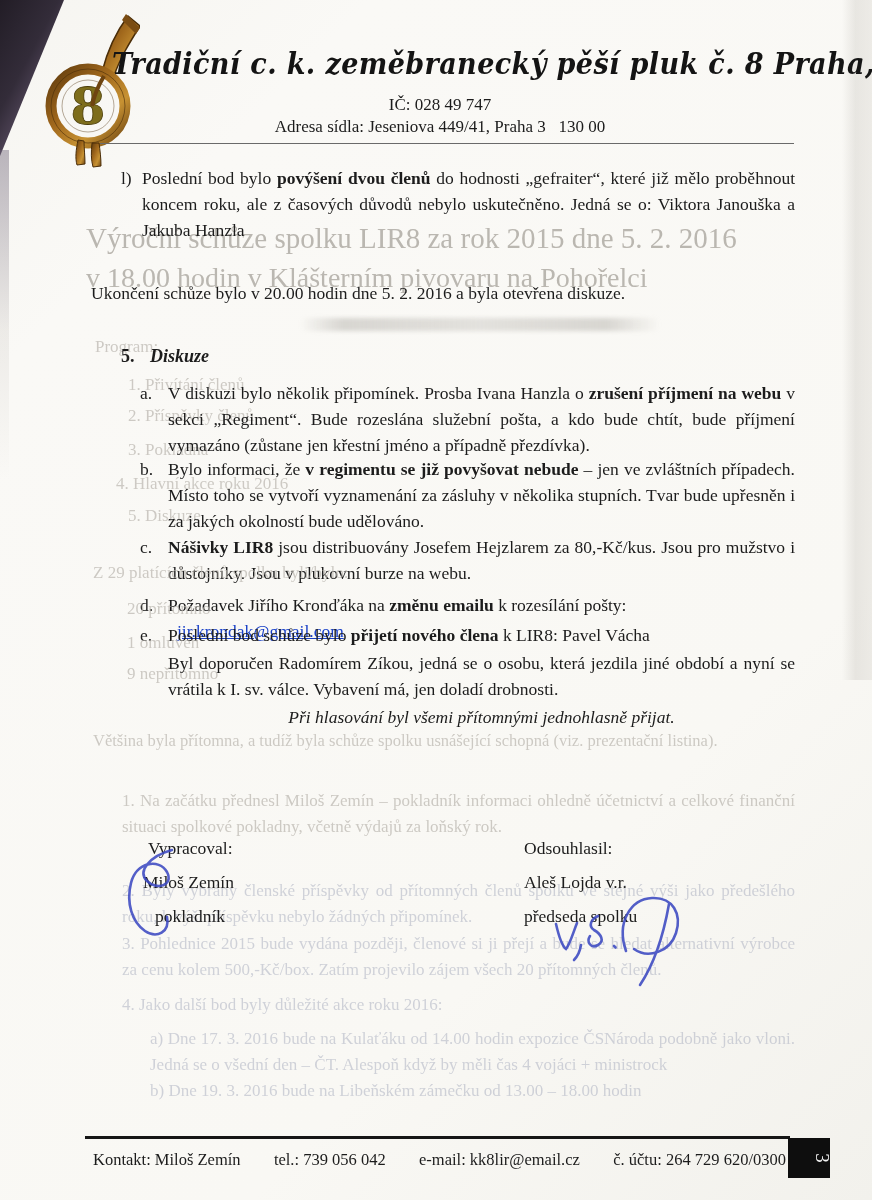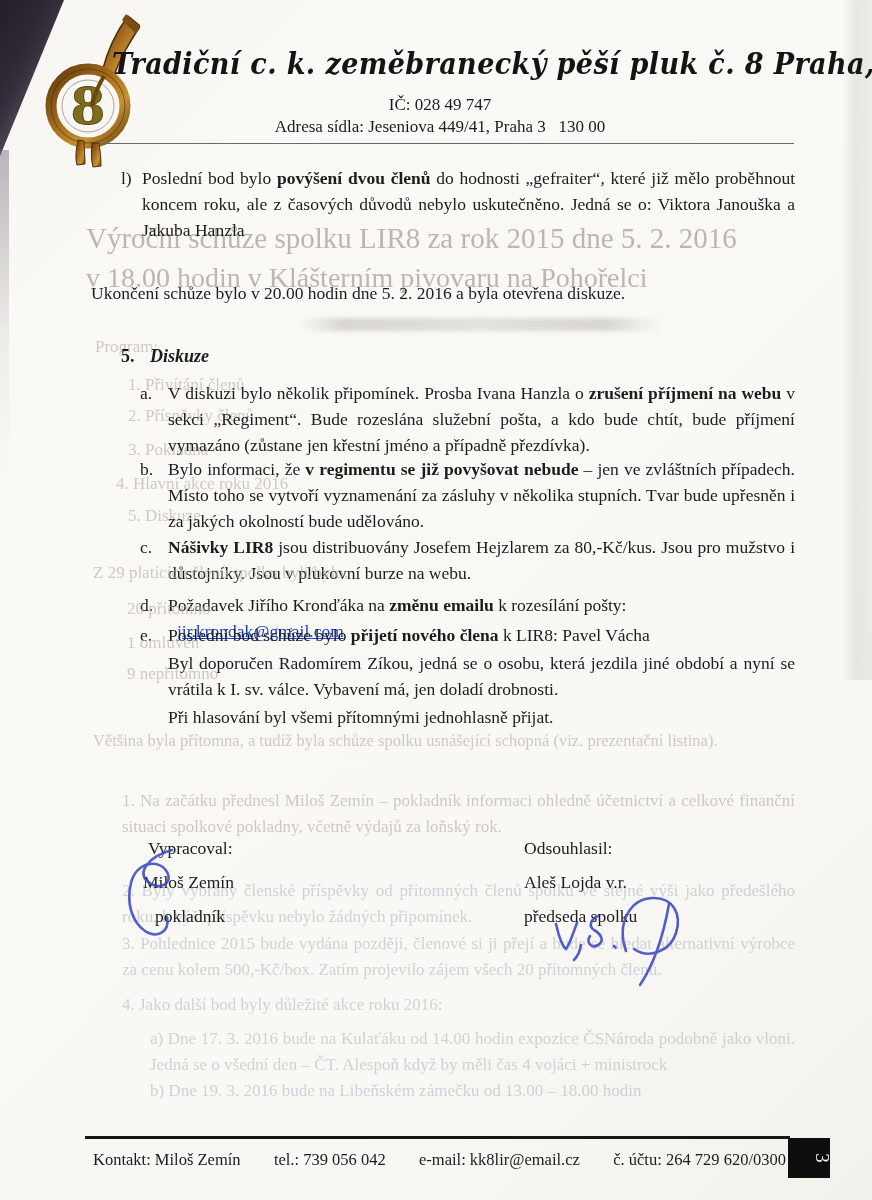--- a/index.html
+++ b/index.html
@@ -126,21 +126,21 @@
 
   <div class="abs marker" style="left:140px;top:622px;">e.</div>
   <div class="abs bt" style="left:168px;top:622px;width:627px;text-align:left;"><span>Poslední bod schůze bylo </span><span class="run-bold">přijetí nového člena</span><span> k LIR8: Pavel Vácha</span></div>
 
   <div class="abs ghost-sm" style="left:93px;top:560px;">Z 29 platících členů spolku byli/bylo:</div>
   <div class="abs ghost-sm" style="left:127px;top:596px;">20 přítomno</div>
   <div class="abs ghost-sm" style="left:127px;top:630px;">1 omluven</div>
   <div class="abs ghost-sm" style="left:127px;top:661px;">9 nepřítomno</div>
 
   <div class="abs bt" style="left:168px;top:650px;width:627px;">Byl doporučen Radomírem Zíkou, jedná se o osobu, která jezdila jiné období a nyní se vrátila k I. sv. válce. Vybavení má, jen doladí drobnosti.</div>
-  <div class="abs bt" style="left:168px;top:704px;width:627px;text-align:left;">Při hlasování byl všemi přítomnými jednohlasně přijat.</div>
+  <div class="abs bt" style="left:168px;top:704px;width:627px;text-align:center;font-style:italic;">Při hlasování byl všemi přítomnými jednohlasně přijat.</div>
 
   <div class="abs ghost-sm" style="left:93px;top:728px;white-space:nowrap;font-size:16.5px;">Většina byla přítomna, a tudíž byla schůze spolku usnášející schopná (viz. prezentační listina).</div>
   <div class="abs ghost-sm" style="left:122px;top:788px;width:673px;text-align:justify;">1. Na začátku přednesl Miloš Zemín – pokladník informaci ohledně účetnictví a celkové finanční situaci spolkové pokladny, včetně výdajů za loňský rok.</div>
   <div class="abs ghost-blue" style="left:122px;top:878px;width:673px;">2. Byly vybrány členské příspěvky od přítomných členů spolku ve stejné výši jako předešlého roku, k výši příspěvku nebylo žádných připomínek.</div>
   <div class="abs ghost-blue" style="left:122px;top:931px;width:673px;">3. Pohlednice 2015 bude vydána později, členové si ji přejí a bude se hledat alternativní výrobce za cenu kolem 500,-Kč/box. Zatím projevilo zájem všech 20 přítomných členů.</div>
   <div class="abs ghost-blue" style="left:122px;top:992px;white-space:nowrap;">4. Jako další bod byly důležité akce roku 2016:</div>
   <div class="abs ghost-blue" style="left:150px;top:1026px;width:645px;">a) Dne 17. 3. 2016 bude na Kulaťáku od 14.00 hodin expozice ČSNároda podobně jako vloni. Jedná se o všední den – ČT. Alespoň když by měli čas 4 vojáci + ministrock</div>
   <div class="abs ghost-blue" style="left:150px;top:1078px;white-space:nowrap;">b) Dne 19. 3. 2016 bude na Libeňském zámečku od 13.00 – 18.00 hodin</div>
 
   <div class="abs sig-label" style="left:148px;top:838px;">Vypracoval:</div>

